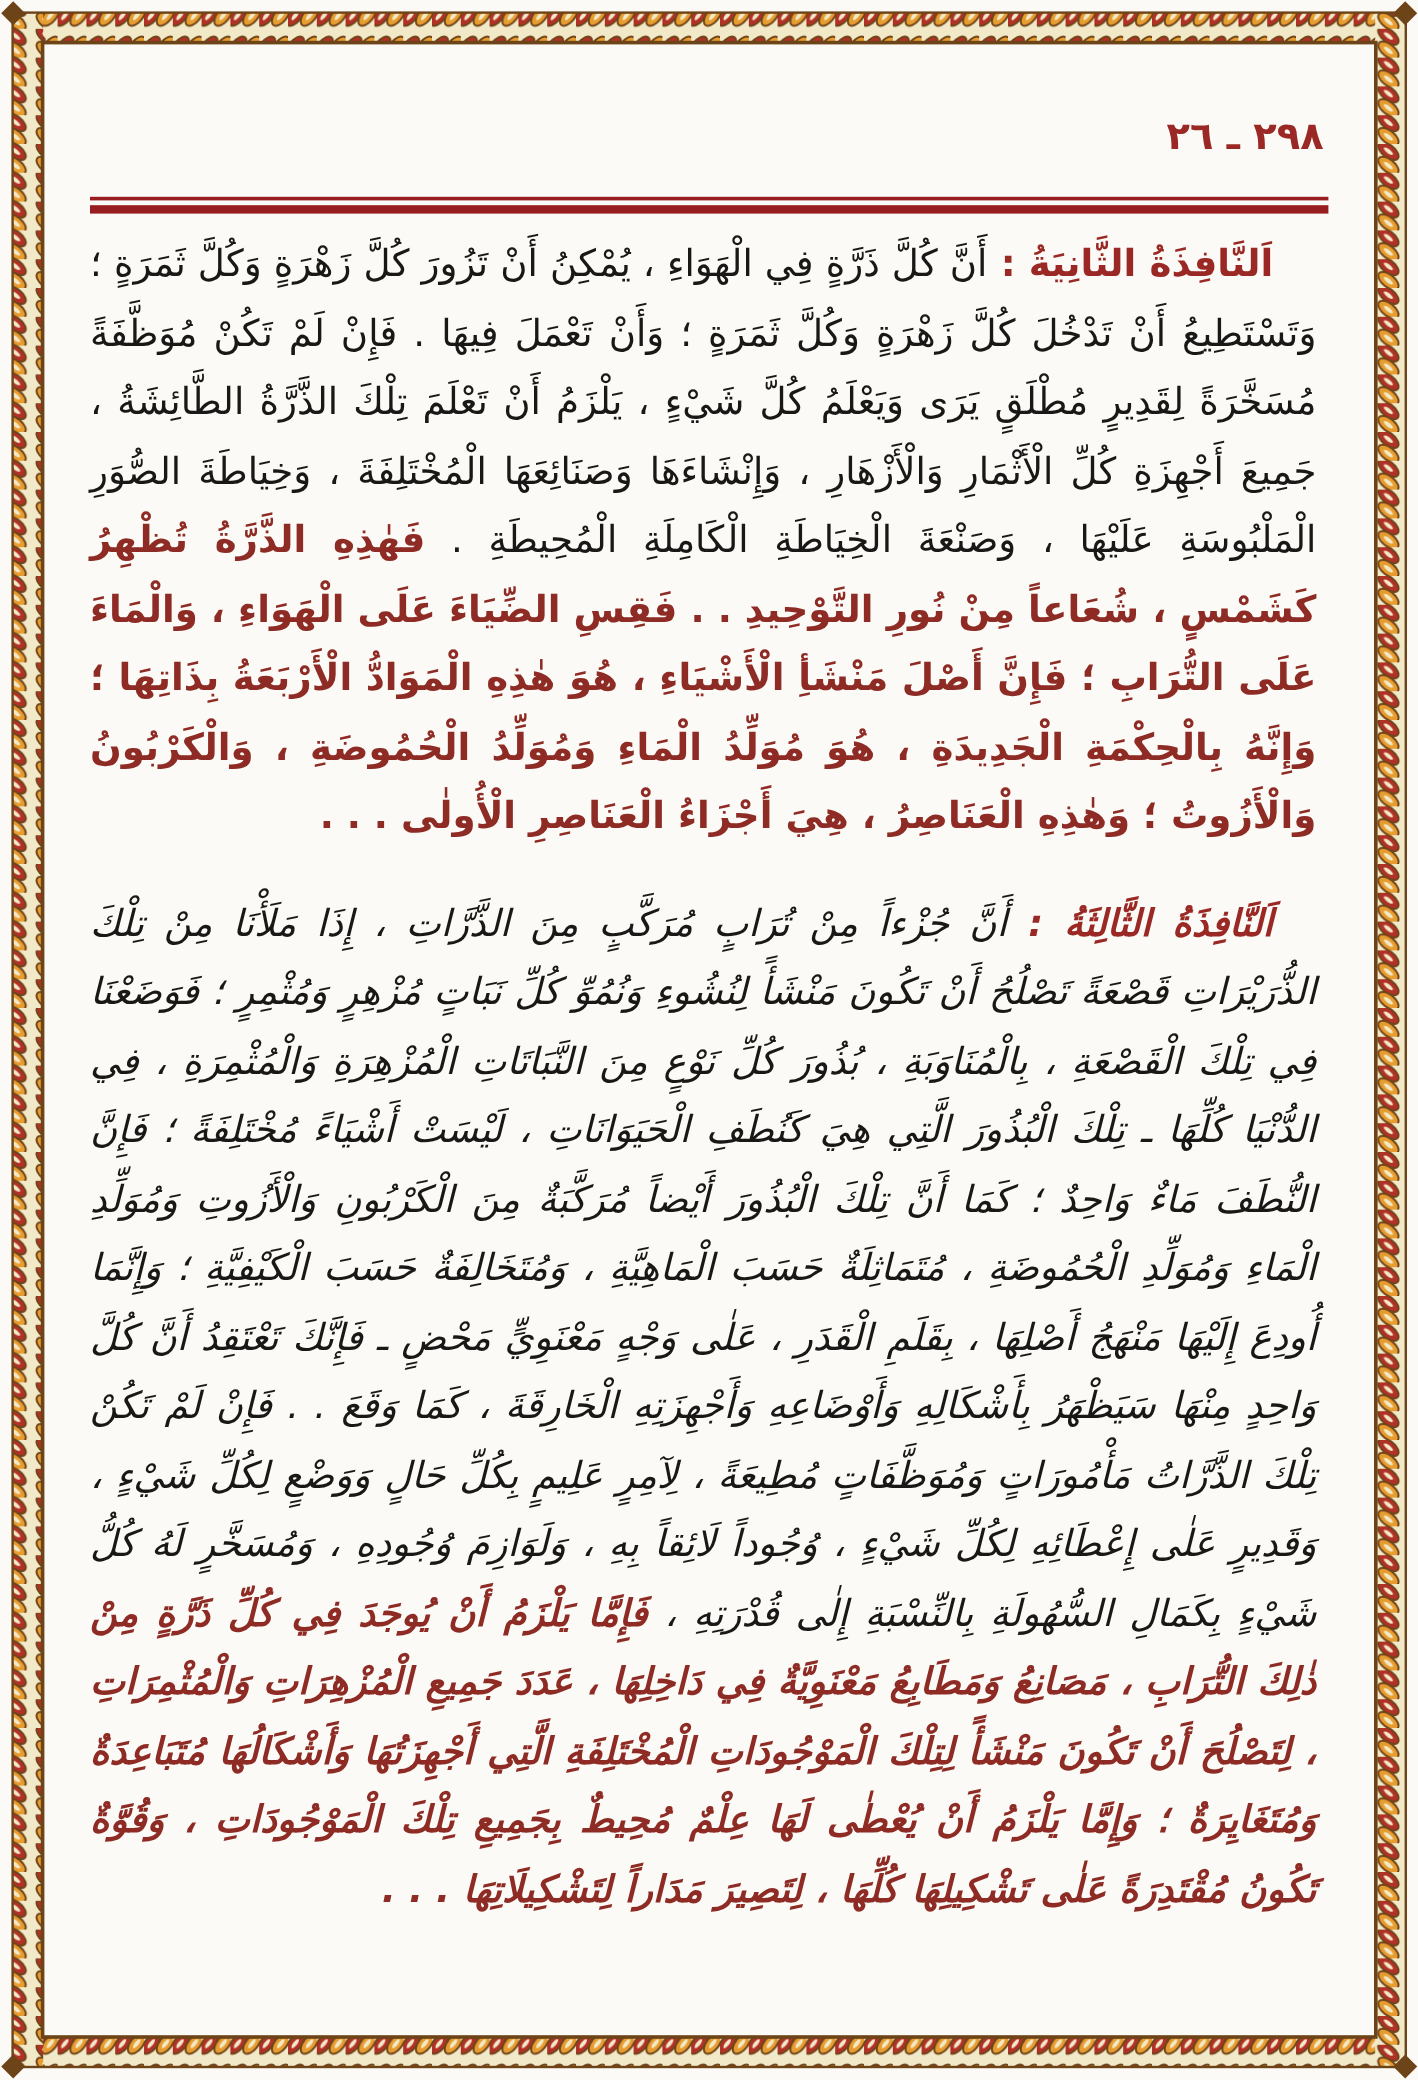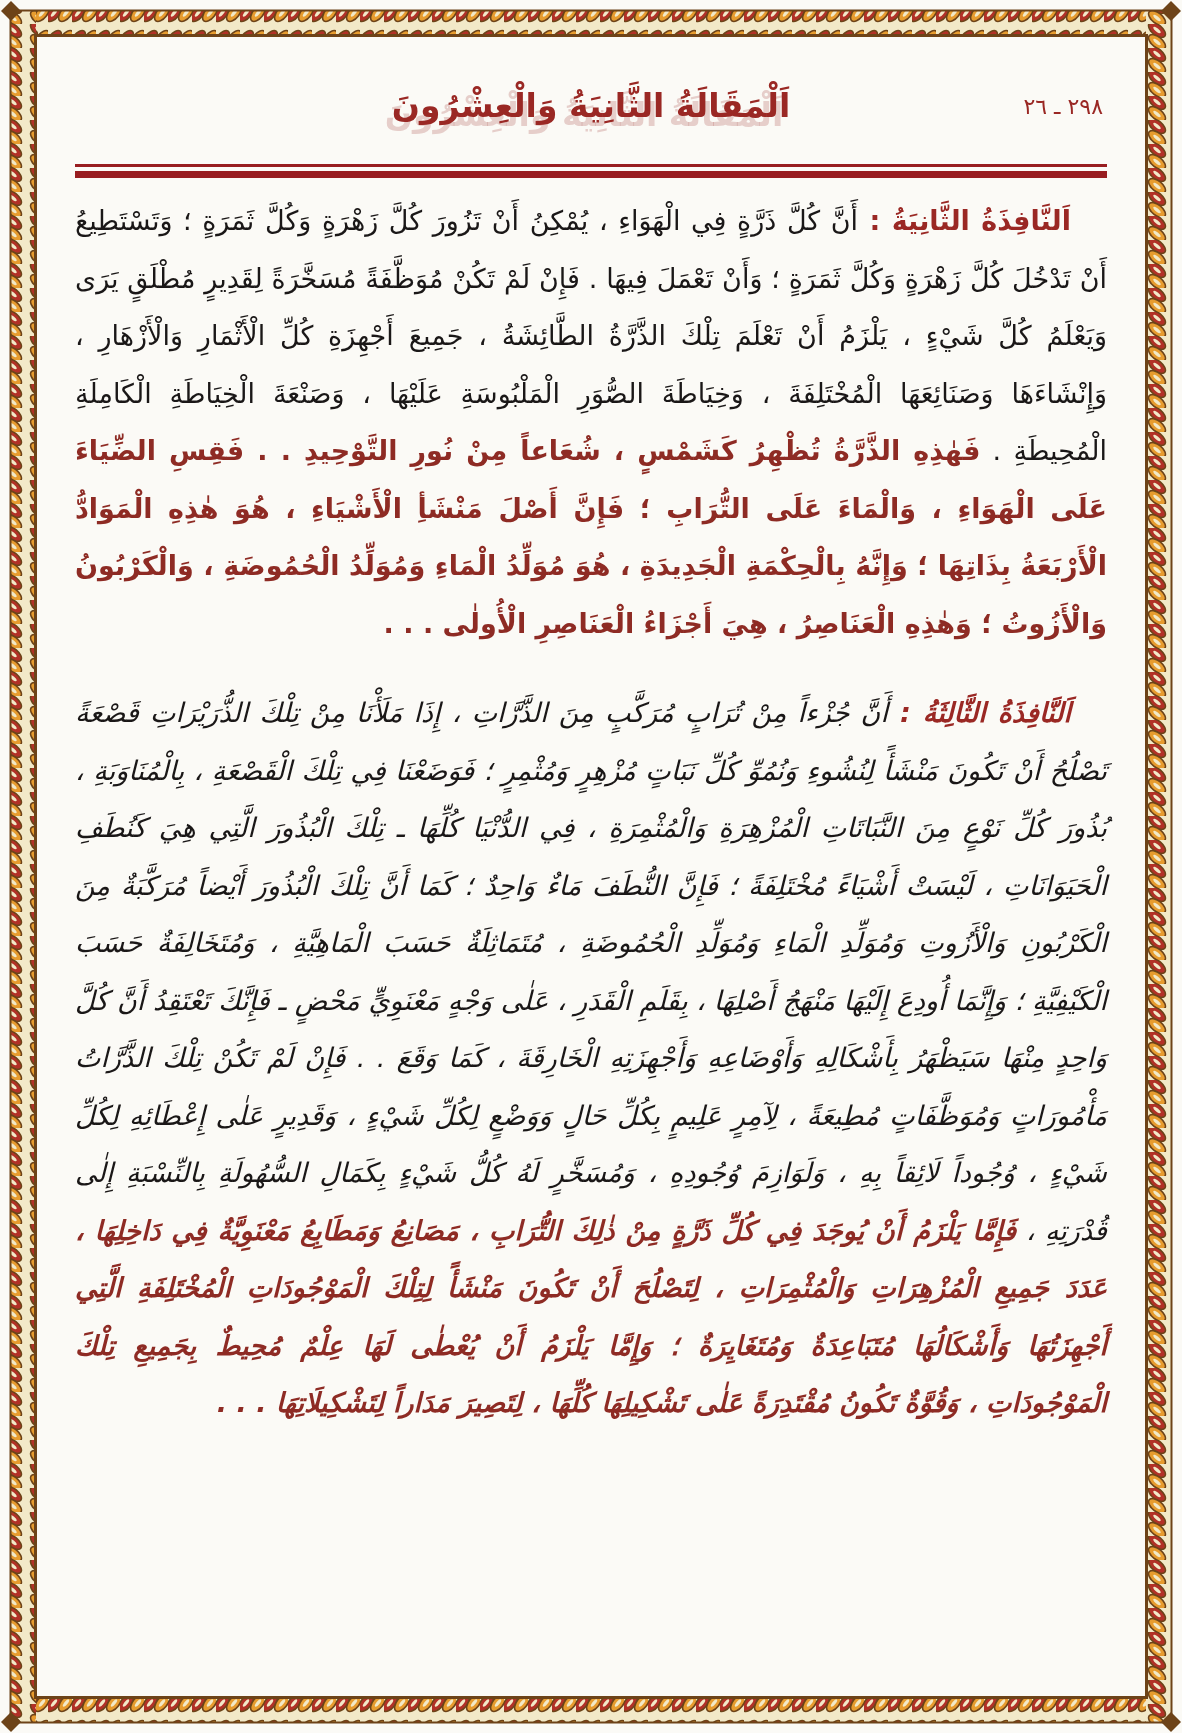--- a/index.html
+++ b/index.html
@@ -31,38 +31,38 @@
   .corner { fill: var(--border-brown); }
 
   .content {
     position:absolute; top:36px; left:36px; right:36px; bottom:36px;
     padding: 42px 39px 0 39px;
     direction: rtl;
   }
   header { position:relative; height:74px; }
   .page-number {
     position:absolute; right:4px; top:16px;
-    font-size:22px; font-weight:normal; color: var(--heading-red);
+    font-size:32px; font-weight:bold; color: var(--heading-red);
     letter-spacing:2px;
   }
   .title {
     margin:0; padding-top:8px;
     text-align:center;
     font-size:33px; font-weight:bold;
     color: var(--heading-red);
     text-shadow: -7px 9px 0 rgba(153,51,45,0.22);
   }
   .rule { margin-top:12px; }
   .rule-thin  { height:3px; background: var(--rule-red); }
   .rule-thick { height:7px; background: var(--rule-red); margin-top:4px; }
 
   main { margin-top:10px; }
   .para {
-    margin:14px 0 0 0;
-    font-size:27px;
+    margin:14px 10px 0 0;
+    font-size:31px;
     line-height:57.5px;
     color: var(--text-black);
     text-align: justify;
     text-indent: 36px;
   }
   .para-2 { margin-top:32px;font-style:italic; }
   .seg-lead     { color: var(--heading-red); font-weight:bold; }
   .seg-normal   { color: var(--text-black); }
   .seg-emphasis { color: var(--body-red); font-weight:bold; }
 </style>
@@ -99,21 +99,20 @@
 
     <polygon points="11,1 21,11 11,21 1,11" class="corner"></polygon>
     <polygon points="1171,1 1181,11 1171,21 1161,11" class="corner"></polygon>
     <polygon points="11,1712 21,1722 11,1732 1,1722" class="corner"></polygon>
     <polygon points="1171,1712 1181,1722 1171,1732 1161,1722" class="corner"></polygon>
   </svg>
 
   <div class="content">
     <header>
       <div class="page-number">٢٩٨ ـ ٢٦</div>
-      <h1 class="title">اَلْمَقَالَةُ الثَّانِيَةُ وَالْعِشْرُونَ</h1>
     </header>
 
     <div class="rule">
       <div class="rule-thin"></div>
       <div class="rule-thick"></div>
     </div>
 
     <main>
       <p class="para"><span class="seg-lead">اَلنَّافِذَةُ الثَّانِيَةُ : </span><span class="seg-normal">أَنَّ كُلَّ ذَرَّةٍ فِي الْهَوَاءِ ، يُمْكِنُ أَنْ تَزُورَ كُلَّ زَهْرَةٍ وَكُلَّ ثَمَرَةٍ ؛ وَتَسْتَطِيعُ أَنْ تَدْخُلَ كُلَّ زَهْرَةٍ وَكُلَّ ثَمَرَةٍ ؛ وَأَنْ تَعْمَلَ فِيهَا . فَإِنْ لَمْ تَكُنْ مُوَظَّفَةً مُسَخَّرَةً لِقَدِيرٍ مُطْلَقٍ يَرَى وَيَعْلَمُ كُلَّ شَيْءٍ ، يَلْزَمُ أَنْ تَعْلَمَ تِلْكَ الذَّرَّةُ الطَّائِشَةُ ، جَمِيعَ أَجْهِزَةِ كُلِّ الْأَثْمَارِ وَالْأَزْهَارِ ، وَإِنْشَاءَهَا وَصَنَائِعَهَا الْمُخْتَلِفَةَ ، وَخِيَاطَةَ الصُّوَرِ الْمَلْبُوسَةِ عَلَيْهَا ، وَصَنْعَةَ الْخِيَاطَةِ الْكَامِلَةِ الْمُحِيطَةِ . </span><span class="seg-emphasis">فَهٰذِهِ الذَّرَّةُ تُظْهِرُ كَشَمْسٍ ، شُعَاعاً مِنْ نُورِ التَّوْحِيدِ . . فَقِسِ الضِّيَاءَ عَلَى الْهَوَاءِ ، وَالْمَاءَ عَلَى التُّرَابِ ؛ فَإِنَّ أَصْلَ مَنْشَأِ الْأَشْيَاءِ ، هُوَ هٰذِهِ الْمَوَادُّ الْأَرْبَعَةُ بِذَاتِهَا ؛ وَإِنَّهُ بِالْحِكْمَةِ الْجَدِيدَةِ ، هُوَ مُوَلِّدُ الْمَاءِ وَمُوَلِّدُ الْحُمُوضَةِ ، وَالْكَرْبُونُ وَالْأَزُوتُ ؛ وَهٰذِهِ الْعَنَاصِرُ ، هِيَ أَجْزَاءُ الْعَنَاصِرِ الْأُولٰى . . .</span></p>
       <p class="para para-2"><span class="seg-lead">اَلنَّافِذَةُ الثَّالِثَةُ : </span><span class="seg-normal">أَنَّ جُزْءاً مِنْ تُرَابٍ مُرَكَّبٍ مِنَ الذَّرَّاتِ ، إِذَا مَلَأْنَا مِنْ تِلْكَ الذُّرَيْرَاتِ قَصْعَةً تَصْلُحُ أَنْ تَكُونَ مَنْشَأً لِنُشُوءِ وَنُمُوِّ كُلِّ نَبَاتٍ مُزْهِرٍ وَمُثْمِرٍ ؛ فَوَضَعْنَا فِي تِلْكَ الْقَصْعَةِ ، بِالْمُنَاوَبَةِ ، بُذُورَ كُلِّ نَوْعٍ مِنَ النَّبَاتَاتِ الْمُزْهِرَةِ وَالْمُثْمِرَةِ ، فِي الدُّنْيَا كُلِّهَا ـ تِلْكَ الْبُذُورَ الَّتِي هِيَ كَنُطَفِ الْحَيَوَانَاتِ ، لَيْسَتْ أَشْيَاءً مُخْتَلِفَةً ؛ فَإِنَّ النُّطَفَ مَاءٌ وَاحِدٌ ؛ كَمَا أَنَّ تِلْكَ الْبُذُورَ أَيْضاً مُرَكَّبَةٌ مِنَ الْكَرْبُونِ وَالْأَزُوتِ وَمُوَلِّدِ الْمَاءِ وَمُوَلِّدِ الْحُمُوضَةِ ، مُتَمَاثِلَةٌ حَسَبَ الْمَاهِيَّةِ ، وَمُتَخَالِفَةٌ حَسَبَ الْكَيْفِيَّةِ ؛ وَإِنَّمَا أُودِعَ إِلَيْهَا مَنْهَجُ أَصْلِهَا ، بِقَلَمِ الْقَدَرِ ، عَلٰى وَجْهٍ مَعْنَوِيٍّ مَحْضٍ ـ فَإِنَّكَ تَعْتَقِدُ أَنَّ كُلَّ وَاحِدٍ مِنْهَا سَيَظْهَرُ بِأَشْكَالِهِ وَأَوْضَاعِهِ وَأَجْهِزَتِهِ الْخَارِقَةَ ، كَمَا وَقَعَ . . فَإِنْ لَمْ تَكُنْ تِلْكَ الذَّرَّاتُ مَأْمُورَاتٍ وَمُوَظَّفَاتٍ مُطِيعَةً ، لِآمِرٍ عَلِيمٍ بِكُلِّ حَالٍ وَوَضْعٍ لِكُلِّ شَيْءٍ ، وَقَدِيرٍ عَلٰى إِعْطَائِهِ لِكُلِّ شَيْءٍ ، وُجُوداً لَائِقاً بِهِ ، وَلَوَازِمَ وُجُودِهِ ، وَمُسَخَّرٍ لَهُ كُلُّ شَيْءٍ بِكَمَالِ السُّهُولَةِ بِالنِّسْبَةِ إِلٰى قُدْرَتِهِ ، </span><span class="seg-emphasis">فَإِمَّا يَلْزَمُ أَنْ يُوجَدَ فِي كُلِّ ذَرَّةٍ مِنْ ذٰلِكَ التُّرَابِ ، مَصَانِعُ وَمَطَابِعُ مَعْنَوِيَّةٌ فِي دَاخِلِهَا ، عَدَدَ جَمِيعِ الْمُزْهِرَاتِ وَالْمُثْمِرَاتِ ، لِتَصْلُحَ أَنْ تَكُونَ مَنْشَأً لِتِلْكَ الْمَوْجُودَاتِ الْمُخْتَلِفَةِ الَّتِي أَجْهِزَتُهَا وَأَشْكَالُهَا مُتَبَاعِدَةٌ وَمُتَغَايِرَةٌ ؛ وَإِمَّا يَلْزَمُ أَنْ يُعْطٰى لَهَا عِلْمٌ مُحِيطٌ بِجَمِيعِ تِلْكَ الْمَوْجُودَاتِ ، وَقُوَّةٌ تَكُونُ مُقْتَدِرَةً عَلٰى تَشْكِيلِهَا كُلِّهَا ، لِتَصِيرَ مَدَاراً لِتَشْكِيلَاتِهَا . . .</span></p>

